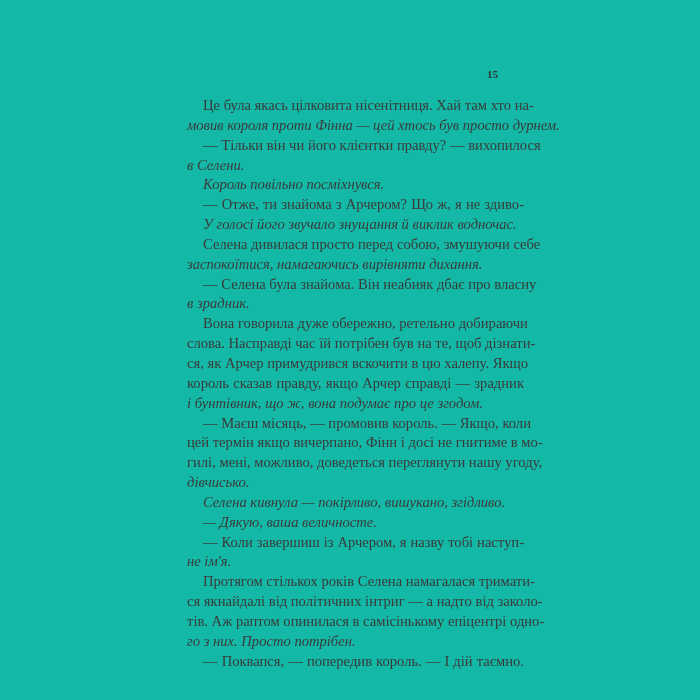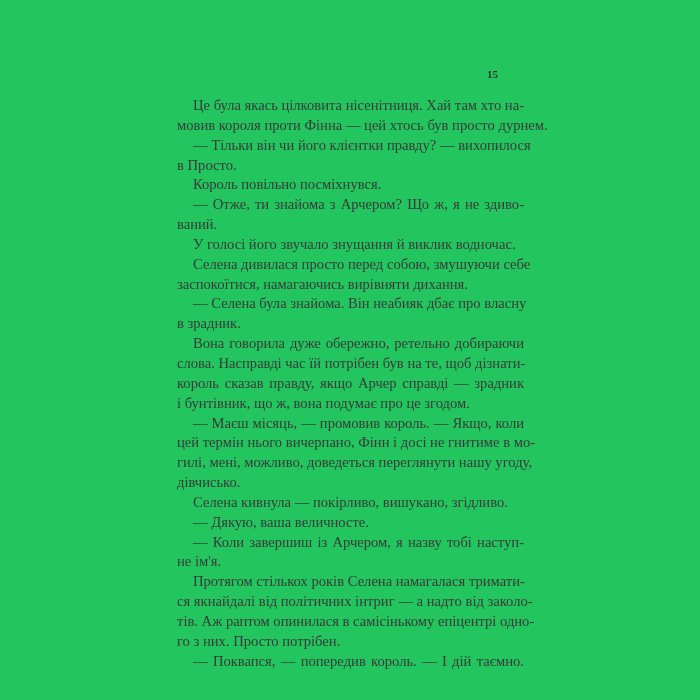--- a/index.html
+++ b/index.html
@@ -1,58 +1,58 @@
 <!DOCTYPE html>
 <html><head>
   <meta charset="utf-8">
   <style>
     html, body { margin: 0; padding: 0; background: #ffffff; }
     body { width: 700px; height: 700px; position: relative; overflow: hidden; }
     .page {
       position: absolute; left: 0; top: 0; width: 700px; height: 700px;
-      background: #22c55e;
+      background: #14b8a6;
     }
     .page-number {
       position: absolute; left: 478px; top: 68px; width: 20px;
       font-family: "Liberation Serif", serif; font-size: 11px; font-weight: bold;
       color: #333333; text-align: right;
     }
     .body-text {
       position: absolute; left: 177px; top: 96px; width: 347px;
       font-family: "Liberation Serif", serif; font-size: 14.6px;
       line-height: 19.85px; color: #3a3a3a;
     }
-    .line { display: block; white-space: nowrap; text-align: justify; text-align-last: justify; height: 19.85px; }
-    .line.last { text-align-last: left; }
+    .line { display: block; white-space: nowrap; text-align: justify; text-align-last: justify; height: 19.85px; margin-left: 10px; }
+    .line.last { text-align-last: left; font-style: italic; }
     .line.indent { padding-left: 16px; }
   </style>
 </head>
 <body>
 
 <div class="page">
   <div class="page-number">15</div>
   <div class="body-text" id="body-text">
       <span class="line indent">Це була якась цілковита нісенітниця. Хай там хто на-</span>
       <span class="line last">мовив короля проти Фінна — цей хтось був просто дурнем.</span>
       <span class="line indent">— Тільки він чи його клієнтки правду? — вихопилося</span>
-      <span class="line last">в Просто.</span>
+      <span class="line last">в Селени.</span>
       <span class="line indent last">Король повільно посміхнувся.</span>
       <span class="line indent">— Отже, ти знайома з Арчером? Що ж, я не здиво-</span>
-      <span class="line last">ваний.</span>
       <span class="line indent last">У голосі його звучало знущання й виклик водночас.</span>
       <span class="line indent">Селена дивилася просто перед собою, змушуючи себе</span>
       <span class="line last">заспокоїтися, намагаючись вирівняти дихання.</span>
       <span class="line indent">— Селена була знайома. Він неабияк дбає про власну</span>
       <span class="line last">в зрадник.</span>
       <span class="line indent">Вона говорила дуже обережно, ретельно добираючи</span>
       <span class="line">слова. Насправді час їй потрібен був на те, щоб дізнати-</span>
+      <span class="line">ся, як Арчер примудрився вскочити в цю халепу. Якщо</span>
       <span class="line">король сказав правду, якщо Арчер справді — зрадник</span>
       <span class="line last">і бунтівник, що ж, вона подумає про це згодом.</span>
       <span class="line indent">— Маєш місяць, — промовив король. — Якщо, коли</span>
-      <span class="line">цей термін нього вичерпано, Фінн і досі не гнитиме в мо-</span>
+      <span class="line">цей термін якщо вичерпано, Фінн і досі не гнитиме в мо-</span>
       <span class="line">гилі, мені, можливо, доведеться переглянути нашу угоду,</span>
       <span class="line last">дівчисько.</span>
       <span class="line indent last">Селена кивнула — покірливо, вишукано, згідливо.</span>
       <span class="line indent last">— Дякую, ваша величносте.</span>
       <span class="line indent">— Коли завершиш із Арчером, я назву тобі наступ-</span>
       <span class="line last">не ім'я.</span>
       <span class="line indent">Протягом стількох років Селена намагалася тримати-</span>
       <span class="line">ся якнайдалі від політичних інтриг — а надто від заколо-</span>
       <span class="line">тів. Аж раптом опинилася в самісінькому епіцентрі одно-</span>
       <span class="line last">го з них. Просто потрібен.</span>

